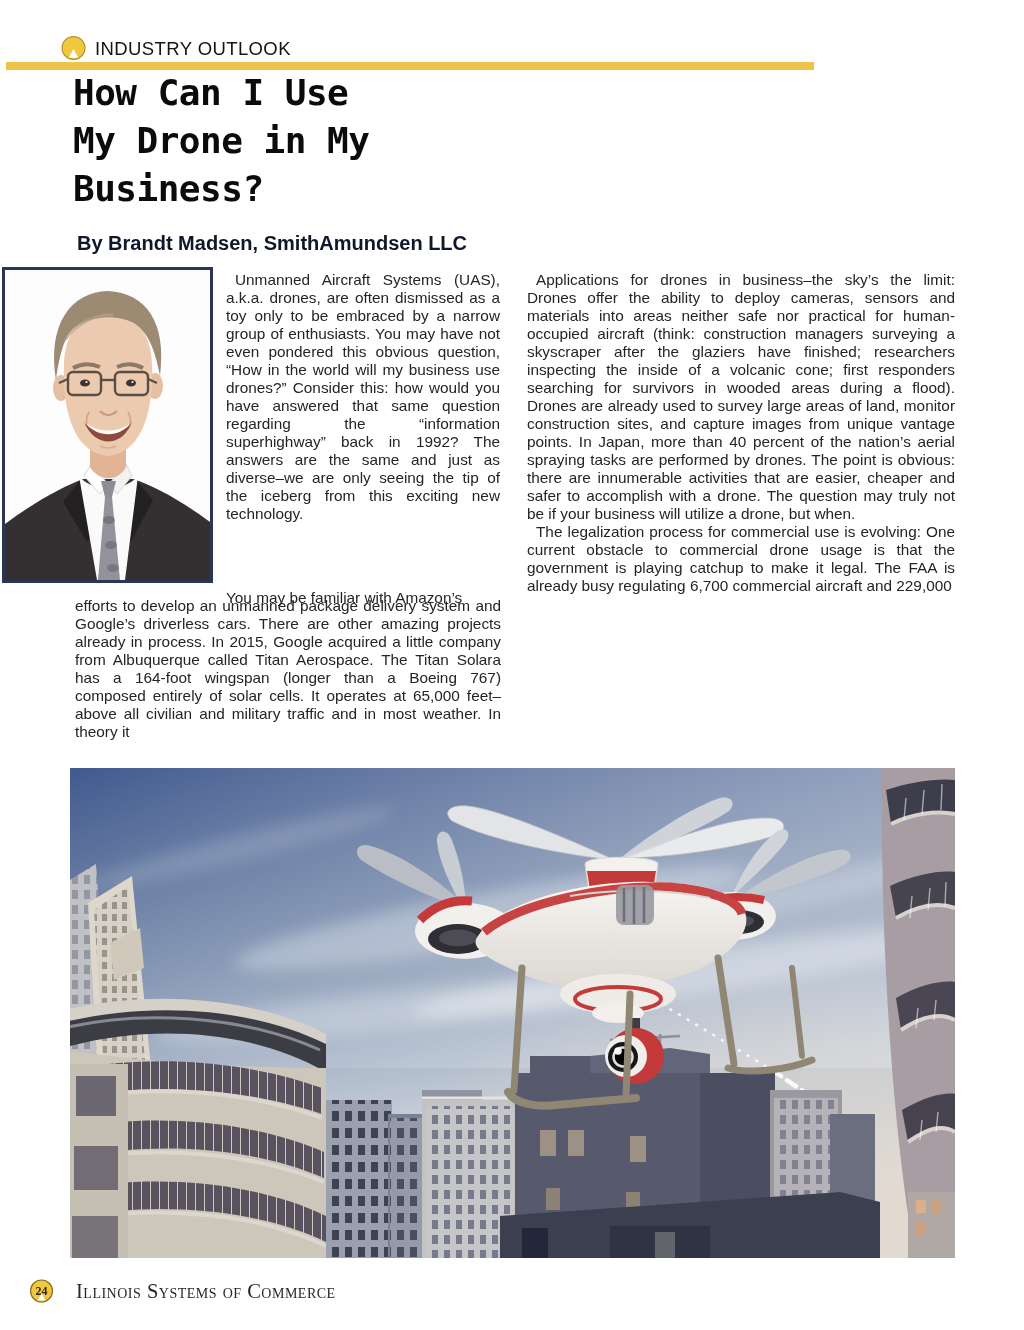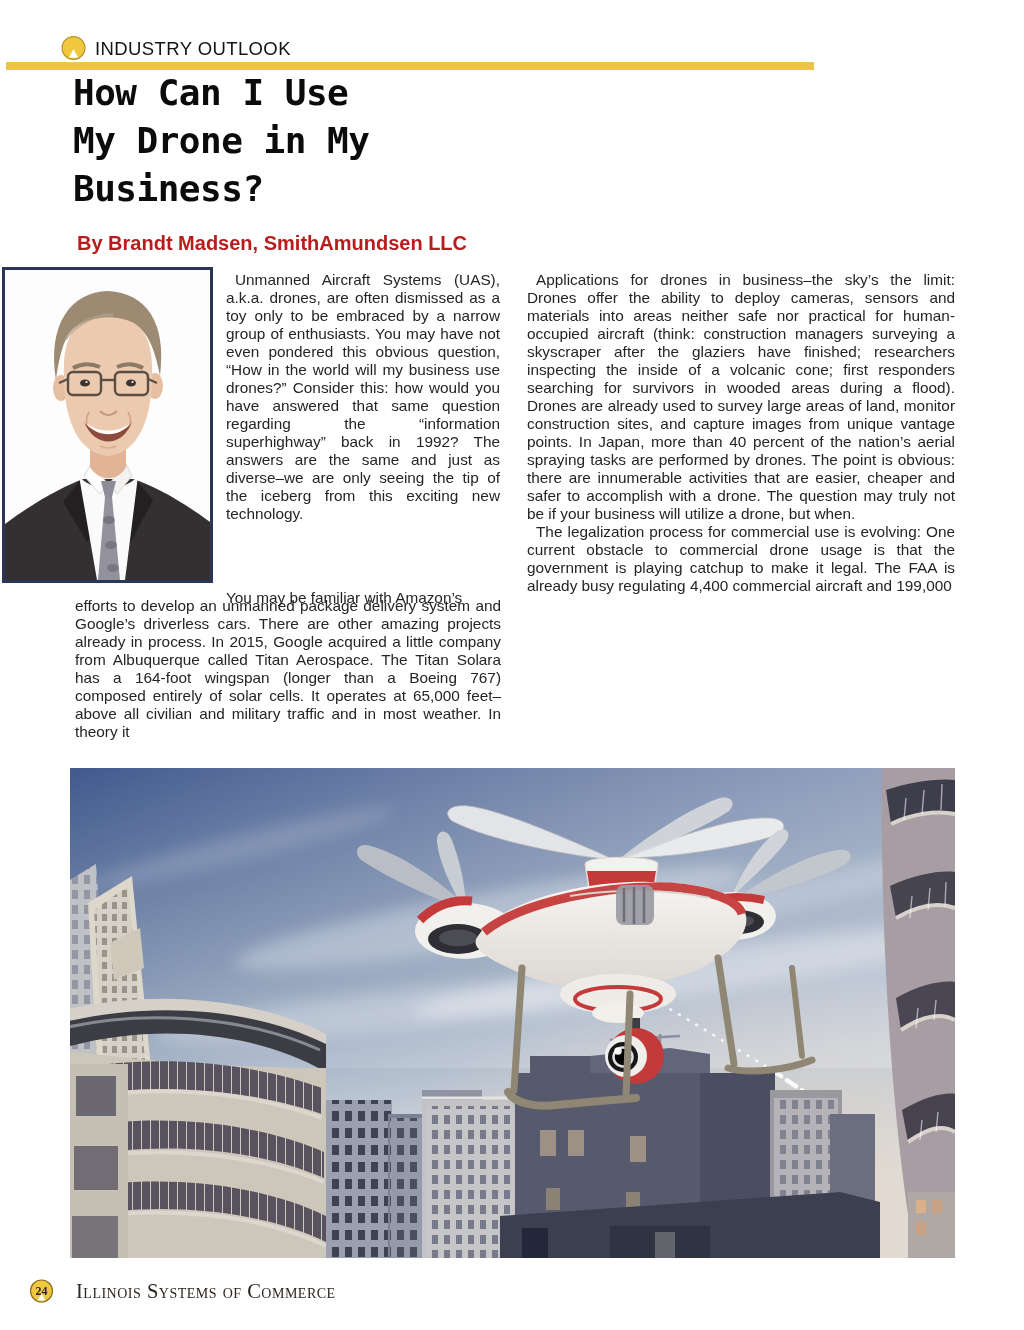--- a/index.html
+++ b/index.html
@@ -7,21 +7,21 @@
   .abs{position:absolute;}
 
   
   .section-icon{left:60px;top:35px;width:27px;height:27px;}
   .section-label{left:95px;top:38px;font-size:18.5px;letter-spacing:.4px;color:#161412;}
   .header-rule{left:6px;top:62px;width:808px;height:8px;background:#eec34c;}
 
   
   .article-title{left:73px;top:69px;font-family:"DejaVu Sans Mono",monospace;font-weight:bold;
     font-size:36px;line-height:48px;color:#0b0b0b;letter-spacing:-.5px;white-space:pre;}
-  .byline{left:77px;top:232px;font-size:20px;font-weight:bold;color:#b91c1c;}
+  .byline{left:77px;top:232px;font-size:20px;font-weight:bold;color:#0f172a;}
 
   
   .body-text{font-size:15.35px;line-height:18px;text-align:justify;color:#272324;}
   .indent{text-indent:9px;}
   .col-left-p1{left:226px;top:271px;width:274px;}
   .col-left-p2a{left:226px;top:574px;width:276px;text-align:left;margin-top:15px;}
   .col-left-p2b{left:75px;top:597px;width:426px;}
   .col-right{left:527px;top:271px;width:428px;}
   .col-right p{margin:0;}
 
@@ -102,21 +102,21 @@
     <path d="M 95 176 Q 103 180 111 176" stroke="#d8ac8c" stroke-width="1.5" fill="none"></path>
   </svg>
 </div>
 
 <div class="abs body-text indent col-left-p1">Unmanned Aircraft Systems (UAS), a.k.a. drones, are often dismissed as a toy only to be embraced by a narrow group of enthusiasts. You may have not even pondered this obvious question, “How in the world will my business use drones?” Consider this: how would you have answered that same question regarding the “information superhighway” back in 1992? The answers are the same and just as diverse–we are only seeing the tip of the iceberg from this exciting new technology.</div>
 <div class="abs body-text col-left-p2a">You may be familiar with Amazon’s</div>
 <div class="abs body-text col-left-p2b">efforts to develop an unmanned package delivery system and Google’s driverless cars. There are other amazing projects already in process. In 2015, Google acquired a little company from Albuquerque called Titan Aerospace. The Titan Solara has a 164-foot wingspan (longer than a Boeing 767) composed entirely of solar cells. It operates at 65,000 feet–above all civilian and military traffic and in most weather. In theory it</div>
 
 <div class="abs body-text col-right">
   <p class="indent">Applications for drones in business–the sky’s the limit: Drones offer the ability to deploy cameras, sensors and materials into areas neither safe nor practical for human-occupied aircraft (think: construction managers surveying a skyscraper after the glaziers have finished; researchers inspecting the inside of a volcanic cone; first responders searching for survivors in wooded areas during a flood). Drones are already used to survey large areas of land, monitor construction sites, and capture images from unique vantage points. In Japan, more than 40 percent of the nation’s aerial spraying tasks are performed by drones.  The point is obvious: there are innumerable activities that are easier, cheaper and safer to accomplish with a drone. The question may truly not be if your business will utilize a drone, but when.</p>
-  <p class="indent">The legalization process for commercial use is evolving: One current obstacle to commercial drone usage is that the government is playing catchup to make it legal. The FAA is already busy regulating 4,400 commercial aircraft and 199,000</p>
+  <p class="indent">The legalization process for commercial use is evolving: One current obstacle to commercial drone usage is that the government is playing catchup to make it legal. The FAA is already busy regulating 6,700 commercial aircraft and 229,000</p>
 </div>
 
 <div class="abs drone-photo">
   <svg viewBox="0 0 885 490" width="885" height="490">
     <defs>
       <linearGradient id="sky" x1="0" y1="0" x2="0.25" y2="1">
         <stop offset="0" stop-color="#41598e"></stop>
         <stop offset="0.42" stop-color="#8295b2"></stop>
         <stop offset="0.75" stop-color="#c2cbd6"></stop>
         <stop offset="1" stop-color="#dcdfe2"></stop>

